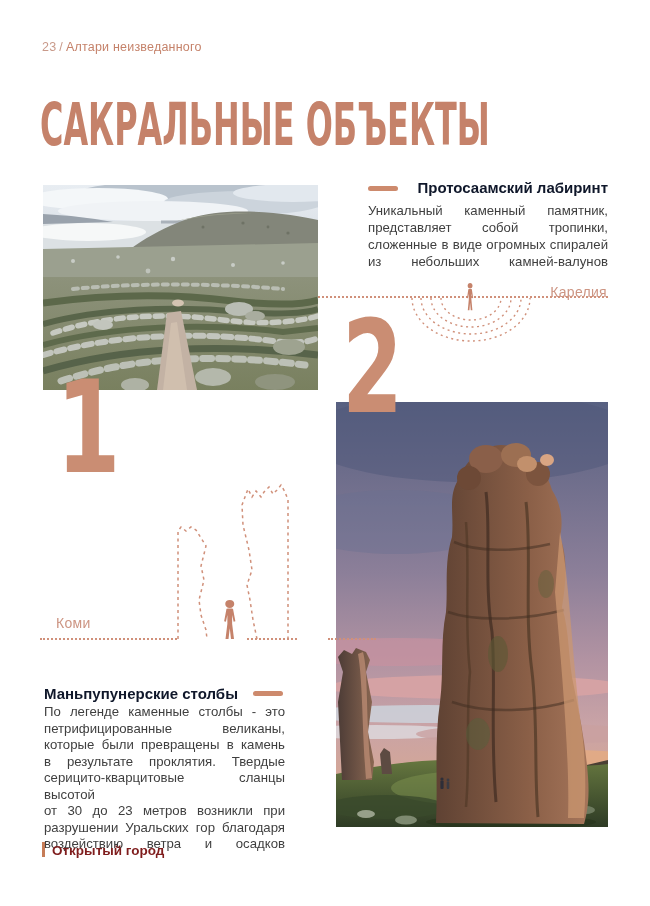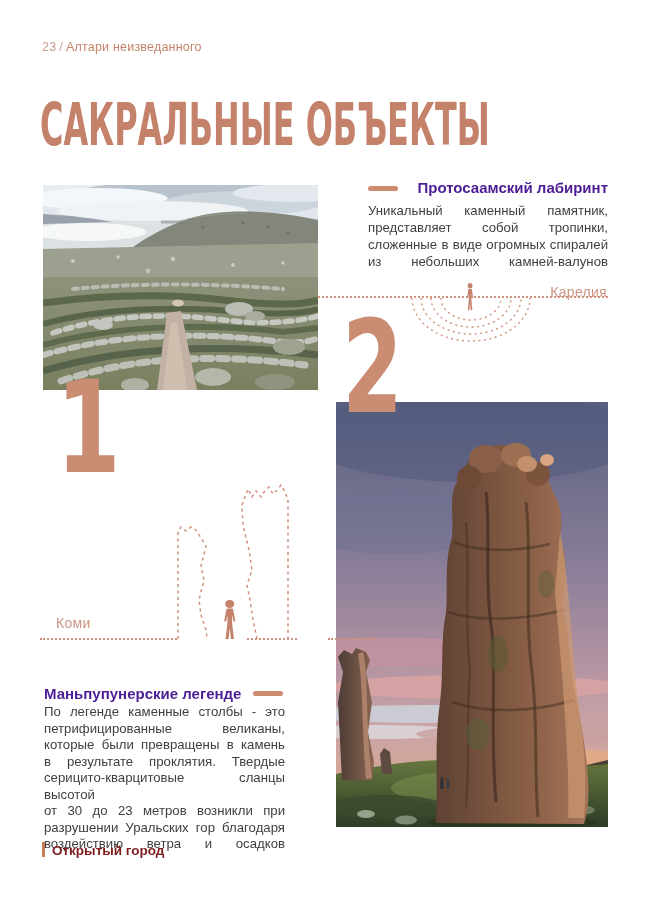--- a/index.html
+++ b/index.html
@@ -21,21 +21,21 @@
   }
 
   .photo{display:block;}
   .photo1{left:43px;top:185px;z-index:1;}
   .photo2{left:336px;top:402px;z-index:1;}
 
   .h-dash{background:#cd8a6d;height:4.5px;border-radius:2.5px;z-index:3;}
   .dash1{left:368px;top:186px;width:30px;}
   .dash2{left:253px;top:691px;width:30px;}
 
-  .sec-heading{font-weight:bold;font-size:15px;color:#4c1d95;white-space:nowrap;z-index:3;}
+  .sec-heading{font-weight:bold;font-size:15px;color:#0f172a;white-space:nowrap;z-index:3;}
   .heading1{left:368px;top:179px;width:240px;text-align:right;}
   .heading2{left:44px;top:685px;}
 
   .body-text{
     font-size:13.2px;line-height:17px;color:#3f3f3f;
     text-align:justify;text-align-last:justify;white-space:pre-line;z-index:3;
   }
   .para1{left:368px;top:202px;width:240px;}
   .para2{left:44px;top:704px;width:241px;line-height:16.5px;}
 
@@ -237,21 +237,21 @@
     <ellipse cx="210" cy="182" rx="8" ry="14" fill="#61603c" opacity="0.5"></ellipse>
     <ellipse cx="142" cy="332" rx="12" ry="16" fill="#55603c" opacity="0.5"></ellipse>
     <path d="M224,130 C234,180 236,260 246,330 C250,360 250,392 248,416 L232,416 C234,360 226,270 219,190 Z" fill="#cb9770" opacity="0.75"></path>
 
     <circle cx="106" cy="377" r="1.6" fill="#2e2e38"></circle>
       <rect x="104.4" y="378.5" width="3.2" height="8.5" rx="1" fill="#2e2e38"></rect>
     <circle cx="112" cy="378" r="1.4" fill="#3a3a42"></circle>
       <rect x="110.7" y="379.5" width="2.6" height="7.5" rx="1" fill="#3a3a42"></rect>
   </svg>
 
-  <div class="abs sec-heading heading2">Маньпупунерские легенде</div>
+  <div class="abs sec-heading heading2">Маньпупунерские столбы</div>
   <div class="abs h-dash dash2"></div>
   <div class="abs body-text para2">По легенде каменные столбы - это
 петрифицированные великаны,
 которые были превращены в камень
 в результате проклятия. Твердые
 серицито-кварцитовые сланцы высотой
 от 30 до 23 метров возникли при
 разрушении Уральских гор благодаря
 воздействию ветра и осадков</div>
 

